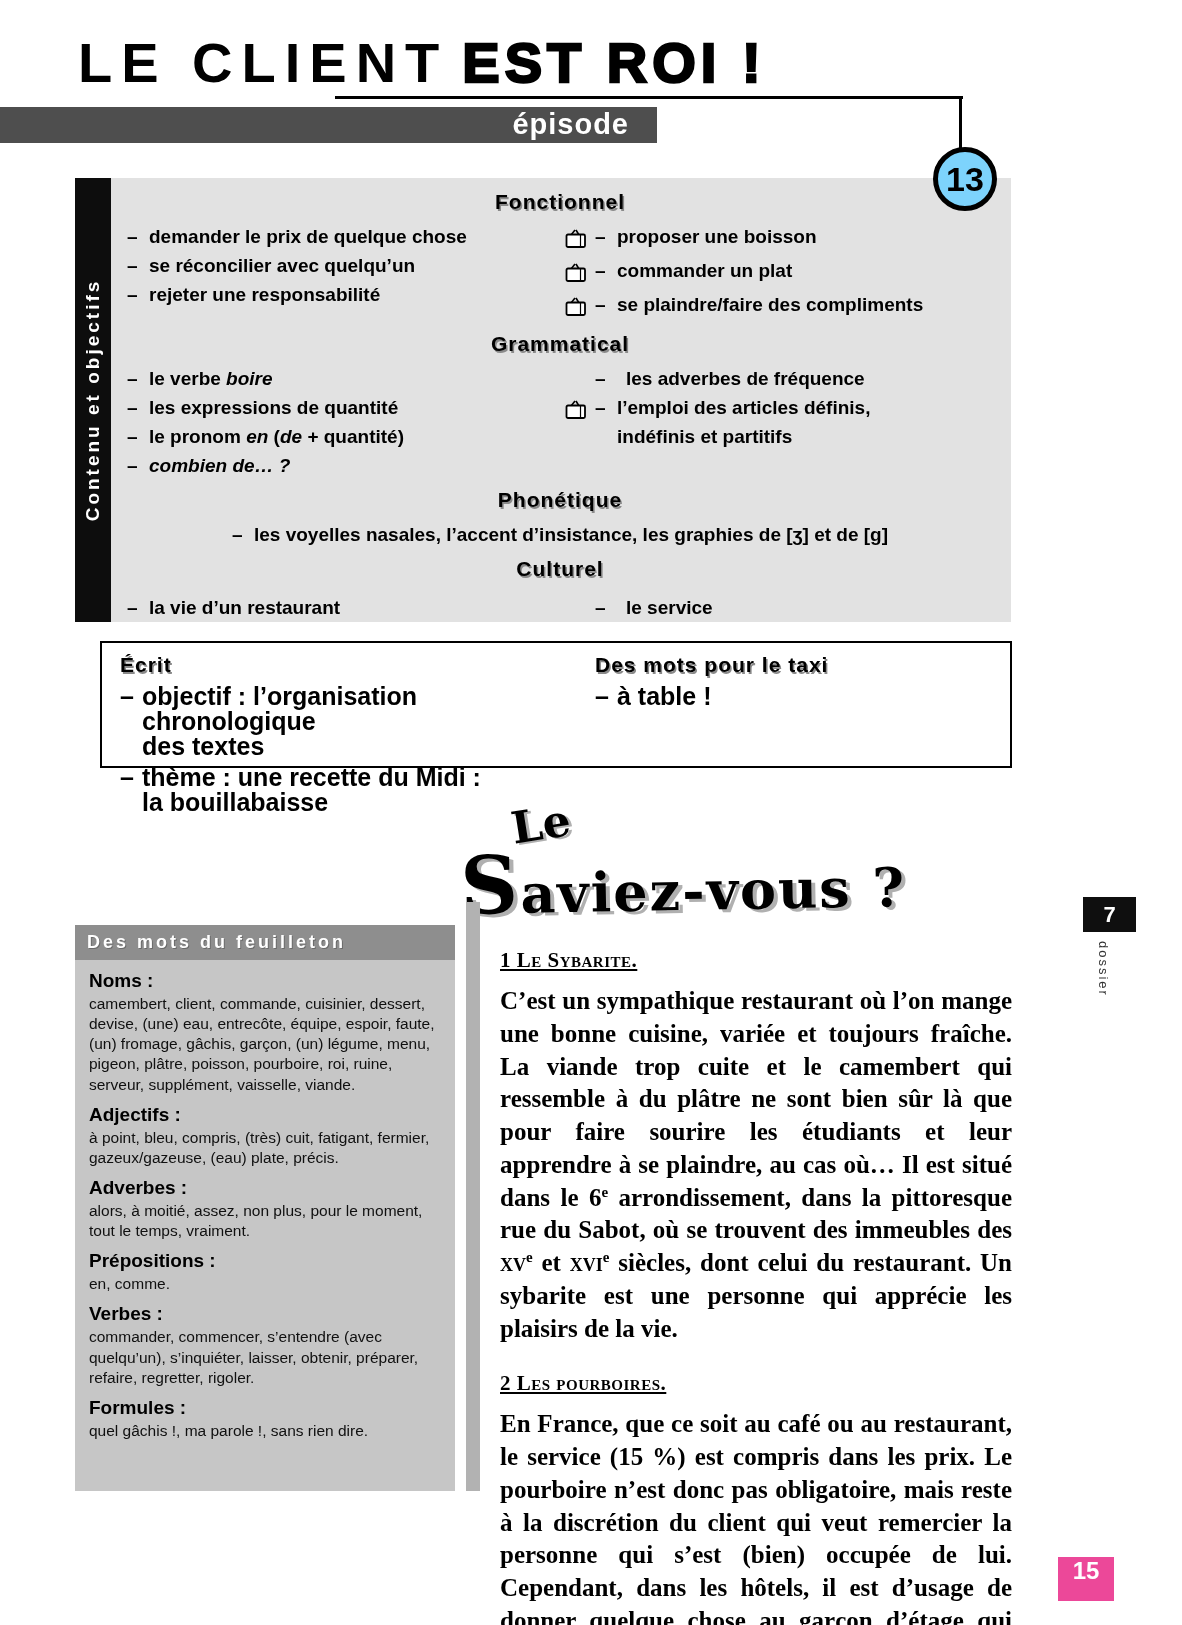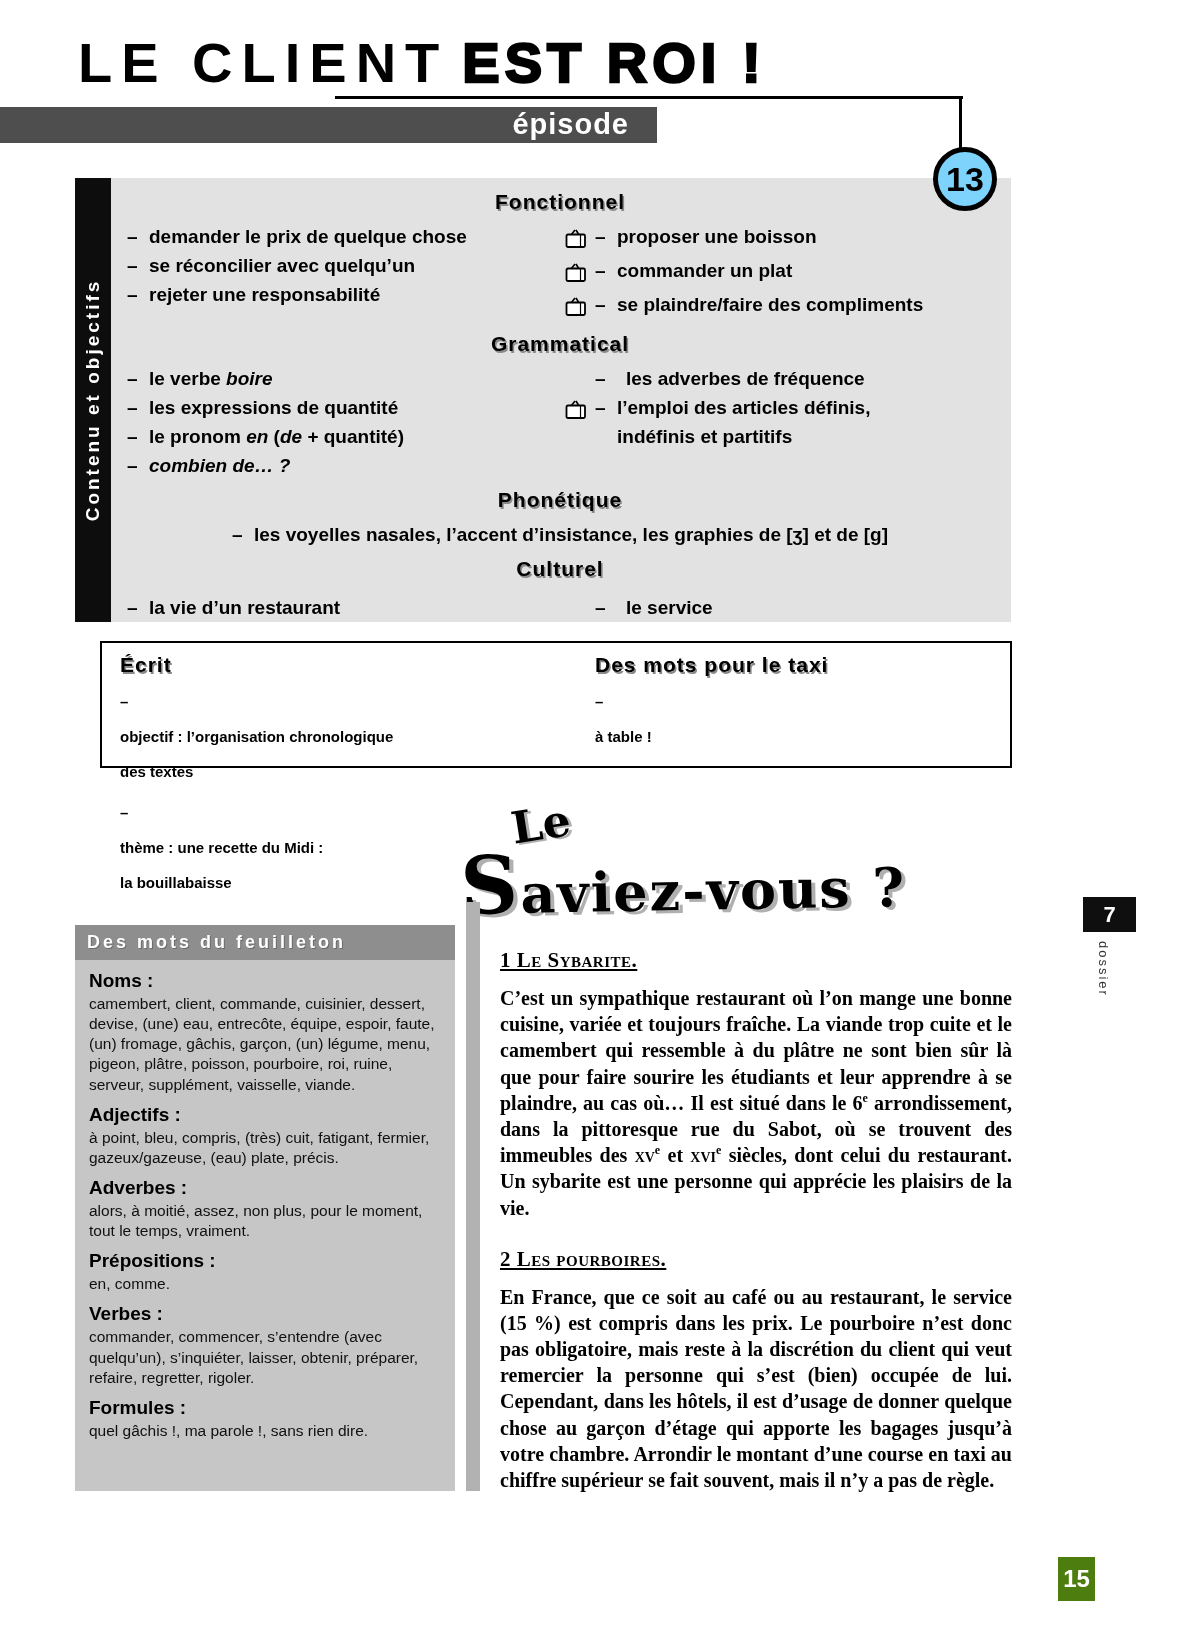--- a/index.html
+++ b/index.html
@@ -36,21 +36,21 @@
   .obj-item .tv-icon { flex:0 0 auto; width:31px; padding-top:5px; }
   .obj-item.indent { margin-left:31px;gap:9px; }
   .phon-wrap { display:flex; justify-content:center; }
   .cult-row { margin-top:12px; }
 
   
   .ecrit-box { position:absolute; left:100px; top:641px; width:912px; height:127px; background:#fff;
                border:2px solid #000; padding:10px 18px; display:grid;
                grid-template-columns:455px 1fr; column-gap:20px; }
   .fancy-h.left { text-align:left; margin:0 0 7px; }
-  .ecrit-item { font-size:15px; line-height:35px; margin-bottom:6px;flex-direction:column; }
+  .ecrit-item { font-size:25px; line-height:25px; margin-bottom:6px; }
 
   
   .saviez { position:absolute; left:460px; top:796px; width:440px; font-family:"DejaVu Serif", serif;
             font-weight:bold; transform:rotate(-1deg); }
   .saviez .le { display:inline-block; font-size:44px; margin-left:52px; transform:rotate(-8deg);
                 text-shadow:3px 2px 0 #b0b0b0; }
   .saviez .main { font-size:54px; letter-spacing:2px; white-space:nowrap; margin-top:-12px;
                   text-shadow:4px 3px 0 #b0b0b0; }
   .saviez .big { font-size:80px; }
 
@@ -62,32 +62,32 @@
   .word-cat { margin-bottom:9px; }
   .cat-label { font-weight:bold; font-size:19px; margin-bottom:2px; }
   .cat-text { font-size:15.5px; line-height:1.3; color:#101010; }
 
   .divider { position:absolute; left:466px; top:902px; width:14px; height:589px; background:#b2b2b2; }
 
   
   .articles { position:absolute; left:500px; top:948px; width:512px; font-family:"Liberation Serif", serif; }
   .article-h { font-weight:bold; font-size:21px; font-variant:small-caps; letter-spacing:0.5px;
                text-decoration:underline; margin-bottom:12px; }
-  .article-p { font-weight:bold; font-size:20px; line-height:1.31; text-align:justify; margin-bottom:26px; }
+  .article-p { font-weight:bold; font-size:25px; line-height:1.31; text-align:justify; margin-bottom:26px; }
   .article-p sup { font-size:0.6em; }
   .sc { font-variant:small-caps; }
 
   
   .dossier-tab { position:absolute; left:1083px; top:897px; width:53px; height:35px; background:#0f0f0f;
                  color:#fff; display:flex; align-items:center; justify-content:center;
                  font-weight:bold; font-size:22px; }
   .dossier-label { position:absolute; left:1096px; top:941px; writing-mode:vertical-rl; font-size:13px;
                    letter-spacing:2px; color:#333; }
-  .page-num { position:absolute; left:1058px; top:1557px; width:37px; height:44px; background:#4d7c0f;
-              color:#fff; display:flex; align-items:center; justify-content:center;
+  .page-num { position:absolute; left:1058px; top:1557px; width:56px; height:44px; background:#ec4899;
+              color:#fff; display:flex; justify-content:center;
               font-weight:bold; font-size:24px; }
 </style>
 </head>
 <body>
 
 <div class="page">
 
   <div class="title">
     <span class="t-light">LE CLIENT</span><span class="t-bold">EST ROI !</span>
   </div>

